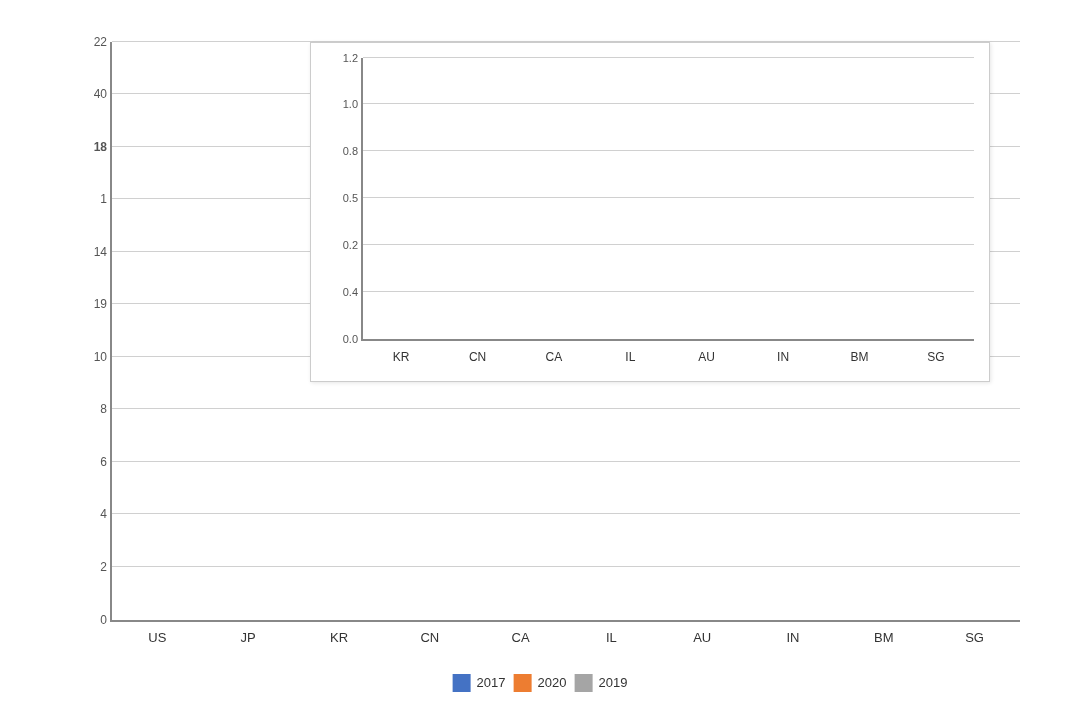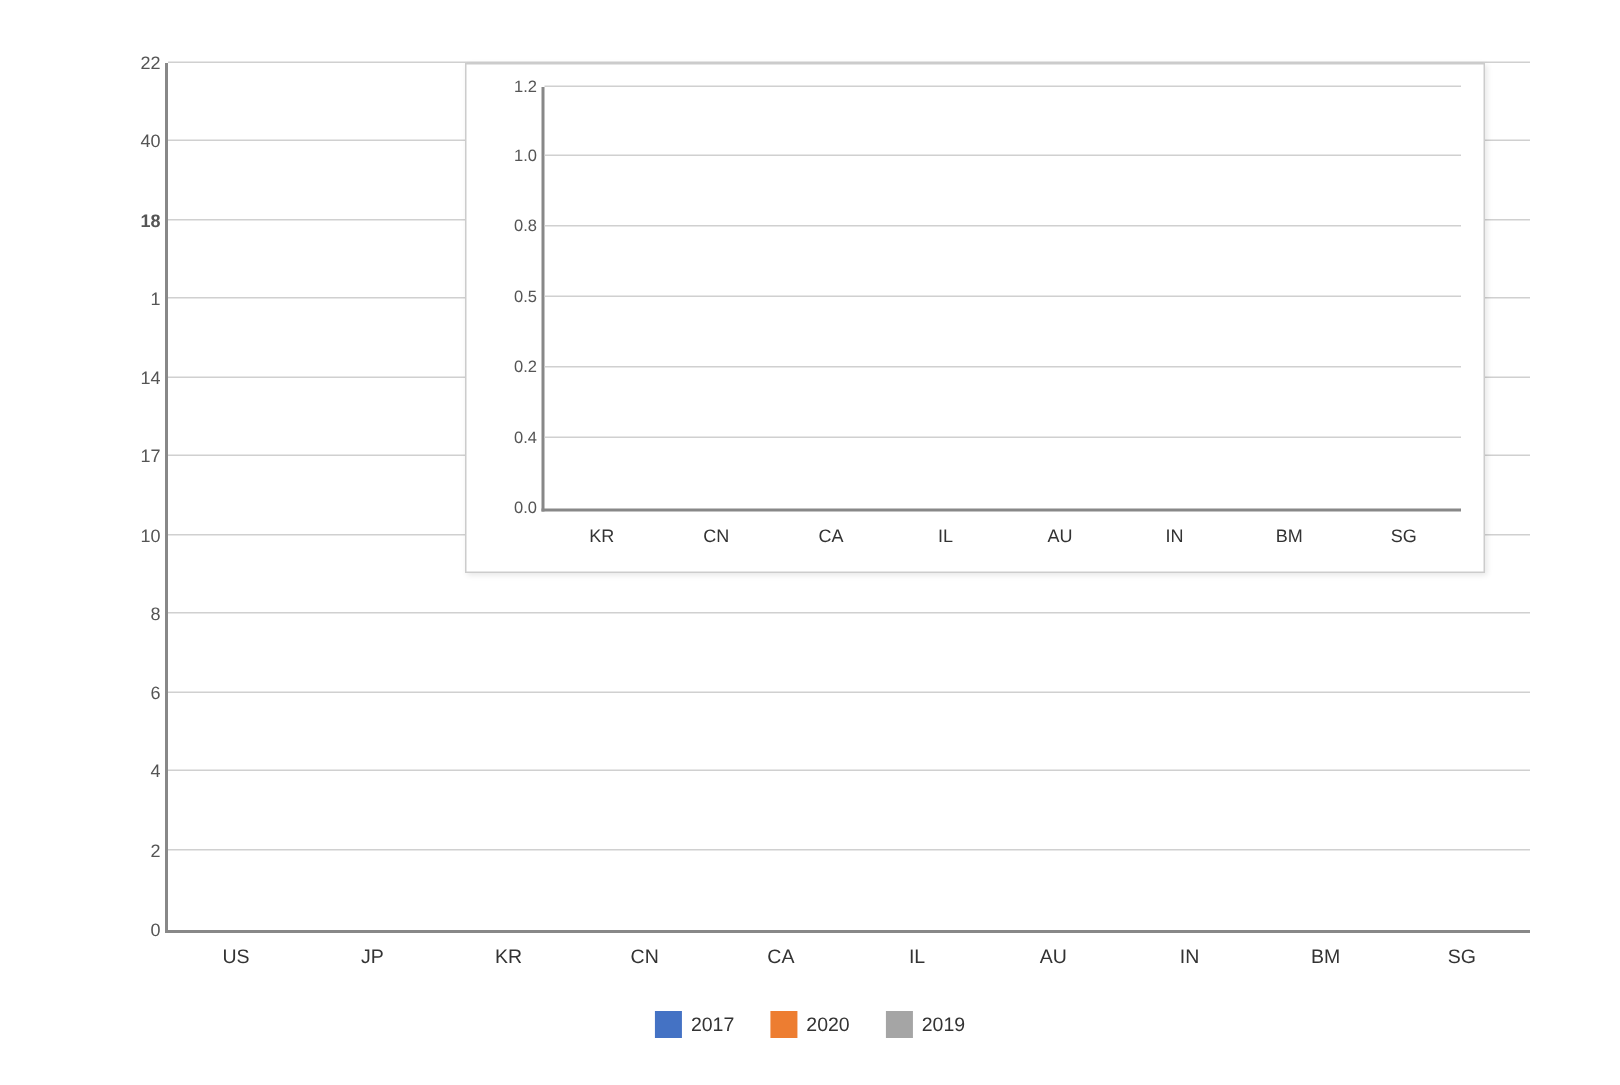--- a/index.html
+++ b/index.html
@@ -72,21 +72,21 @@
       border-left: 2px solid #888;
       border-bottom: 2px solid #888;
     }
     
     .legend {
       position: absolute;
       bottom: 10px;
       left: 50%;
       transform: translateX(-50%);
       display: flex;
-      gap: 24px;
+      gap: 8px;
       align-items: center;
     }
     .legend-item {
       display: flex;
       align-items: center;
       gap: 6px;
       font-size: 13px;
       color: #333;
     }
     .legend-swatch {
@@ -108,21 +108,21 @@
       <div class="y-tick-label" style="bottom: 9.09091%;">2</div>
       <div class="gridline" style="bottom: 18.1818%;"></div>
       <div class="y-tick-label" style="bottom: 18.1818%;">4</div>
       <div class="gridline" style="bottom: 27.2727%;"></div>
       <div class="y-tick-label" style="bottom: 27.2727%;">6</div>
       <div class="gridline" style="bottom: 36.3636%;"></div>
       <div class="y-tick-label" style="bottom: 36.3636%;">8</div>
       <div class="gridline" style="bottom: 45.4545%;"></div>
       <div class="y-tick-label" style="bottom: 45.4545%;">10</div>
       <div class="gridline" style="bottom: 54.5455%;"></div>
-      <div class="y-tick-label" style="bottom: 54.5455%;">17</div>
+      <div class="y-tick-label" style="bottom: 54.5455%;">19</div>
       <div class="gridline" style="bottom: 63.6364%;"></div>
       <div class="y-tick-label" style="bottom: 63.6364%;">14</div>
       <div class="gridline" style="bottom: 72.7273%;"></div>
       <div class="y-tick-label" style="bottom: 72.7273%;">1</div>
       <div class="gridline" style="bottom: 81.8182%;"></div>
       <div class="y-tick-label" style="bottom: 81.8182%; font-weight: bold;">18</div>
       <div class="gridline" style="bottom: 90.9091%;"></div>
       <div class="y-tick-label" style="bottom: 90.9091%;">40</div>
       <div class="gridline" style="bottom: 100%;"></div>
       <div class="y-tick-label" style="bottom: 100%; margin-left: 28px;">22</div>

